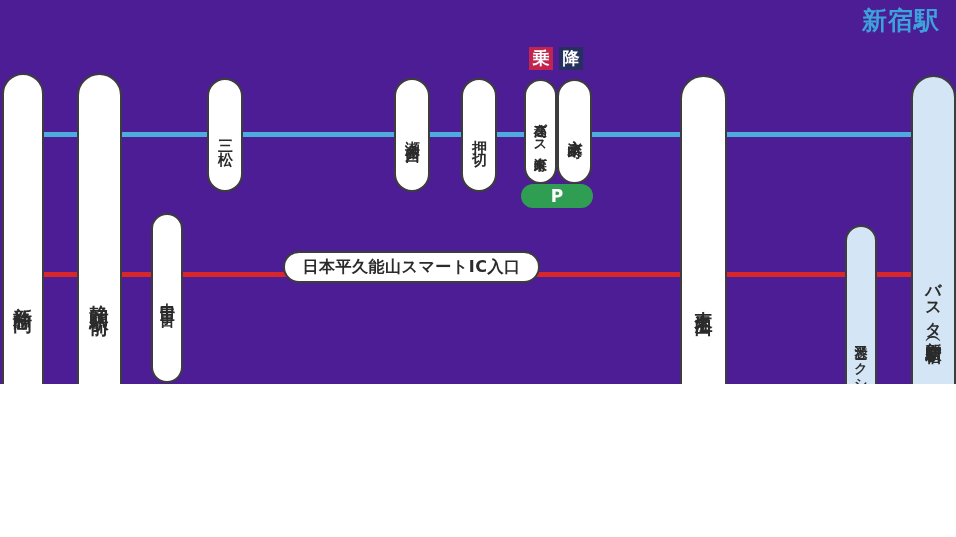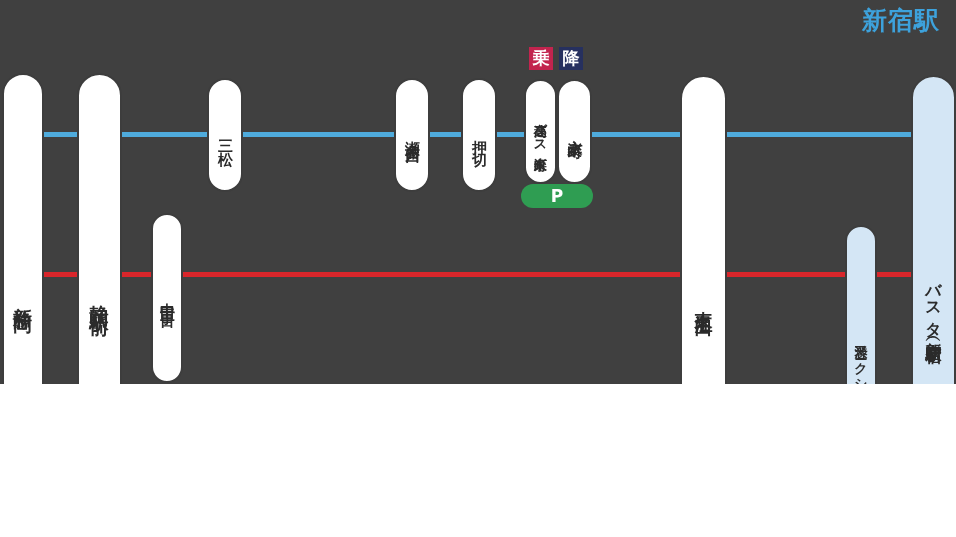--- a/index.html
+++ b/index.html
@@ -2,21 +2,21 @@
 <html><head>
 <meta charset="utf-8">
 <style>
   * { margin: 0; padding: 0; box-sizing: border-box; }
   html, body { background: #fff; }
   body { font-family: "DejaVu Sans", "Liberation Sans", sans-serif; }
   .map {
     position: relative;
     width: 956px;
     height: 384px;
-    background: #404040;
+    background: #4c1d95;
     overflow: hidden;
   }
   .title {
     position: absolute;
     left: 862px; top: 4px;
     font-size: 25px;
     font-weight: bold;
     letter-spacing: 1px;
     white-space: nowrap;
   }
@@ -154,20 +154,23 @@
   <div class="pill p-kosokueiraku">
     <span class="vtext t-bus">高速バス永楽町</span>
   </div>
   <div class="pill p-eirakucho">
     <span class="vtext t-med">永楽町</span>
   </div>
 
   <div class="pill p-nakada">
     <span class="vtext t-med">中田三丁目</span>
   </div>
+  <div class="ic-box">
+    <span>日本平久能山スマートIC入口</span>
+  </div>
 
   <div class="pill p-higashishizu">
     <span class="vtext t-bot">東静岡駅</span>
   </div>
   <div class="pill p-kusanagi">
     <span class="vtext t-bot">草薙駅南</span>
   </div>
   <div class="pill p-sakurabashi">
     <span class="vtext t-bot">桜橋駅前</span>
   </div>

